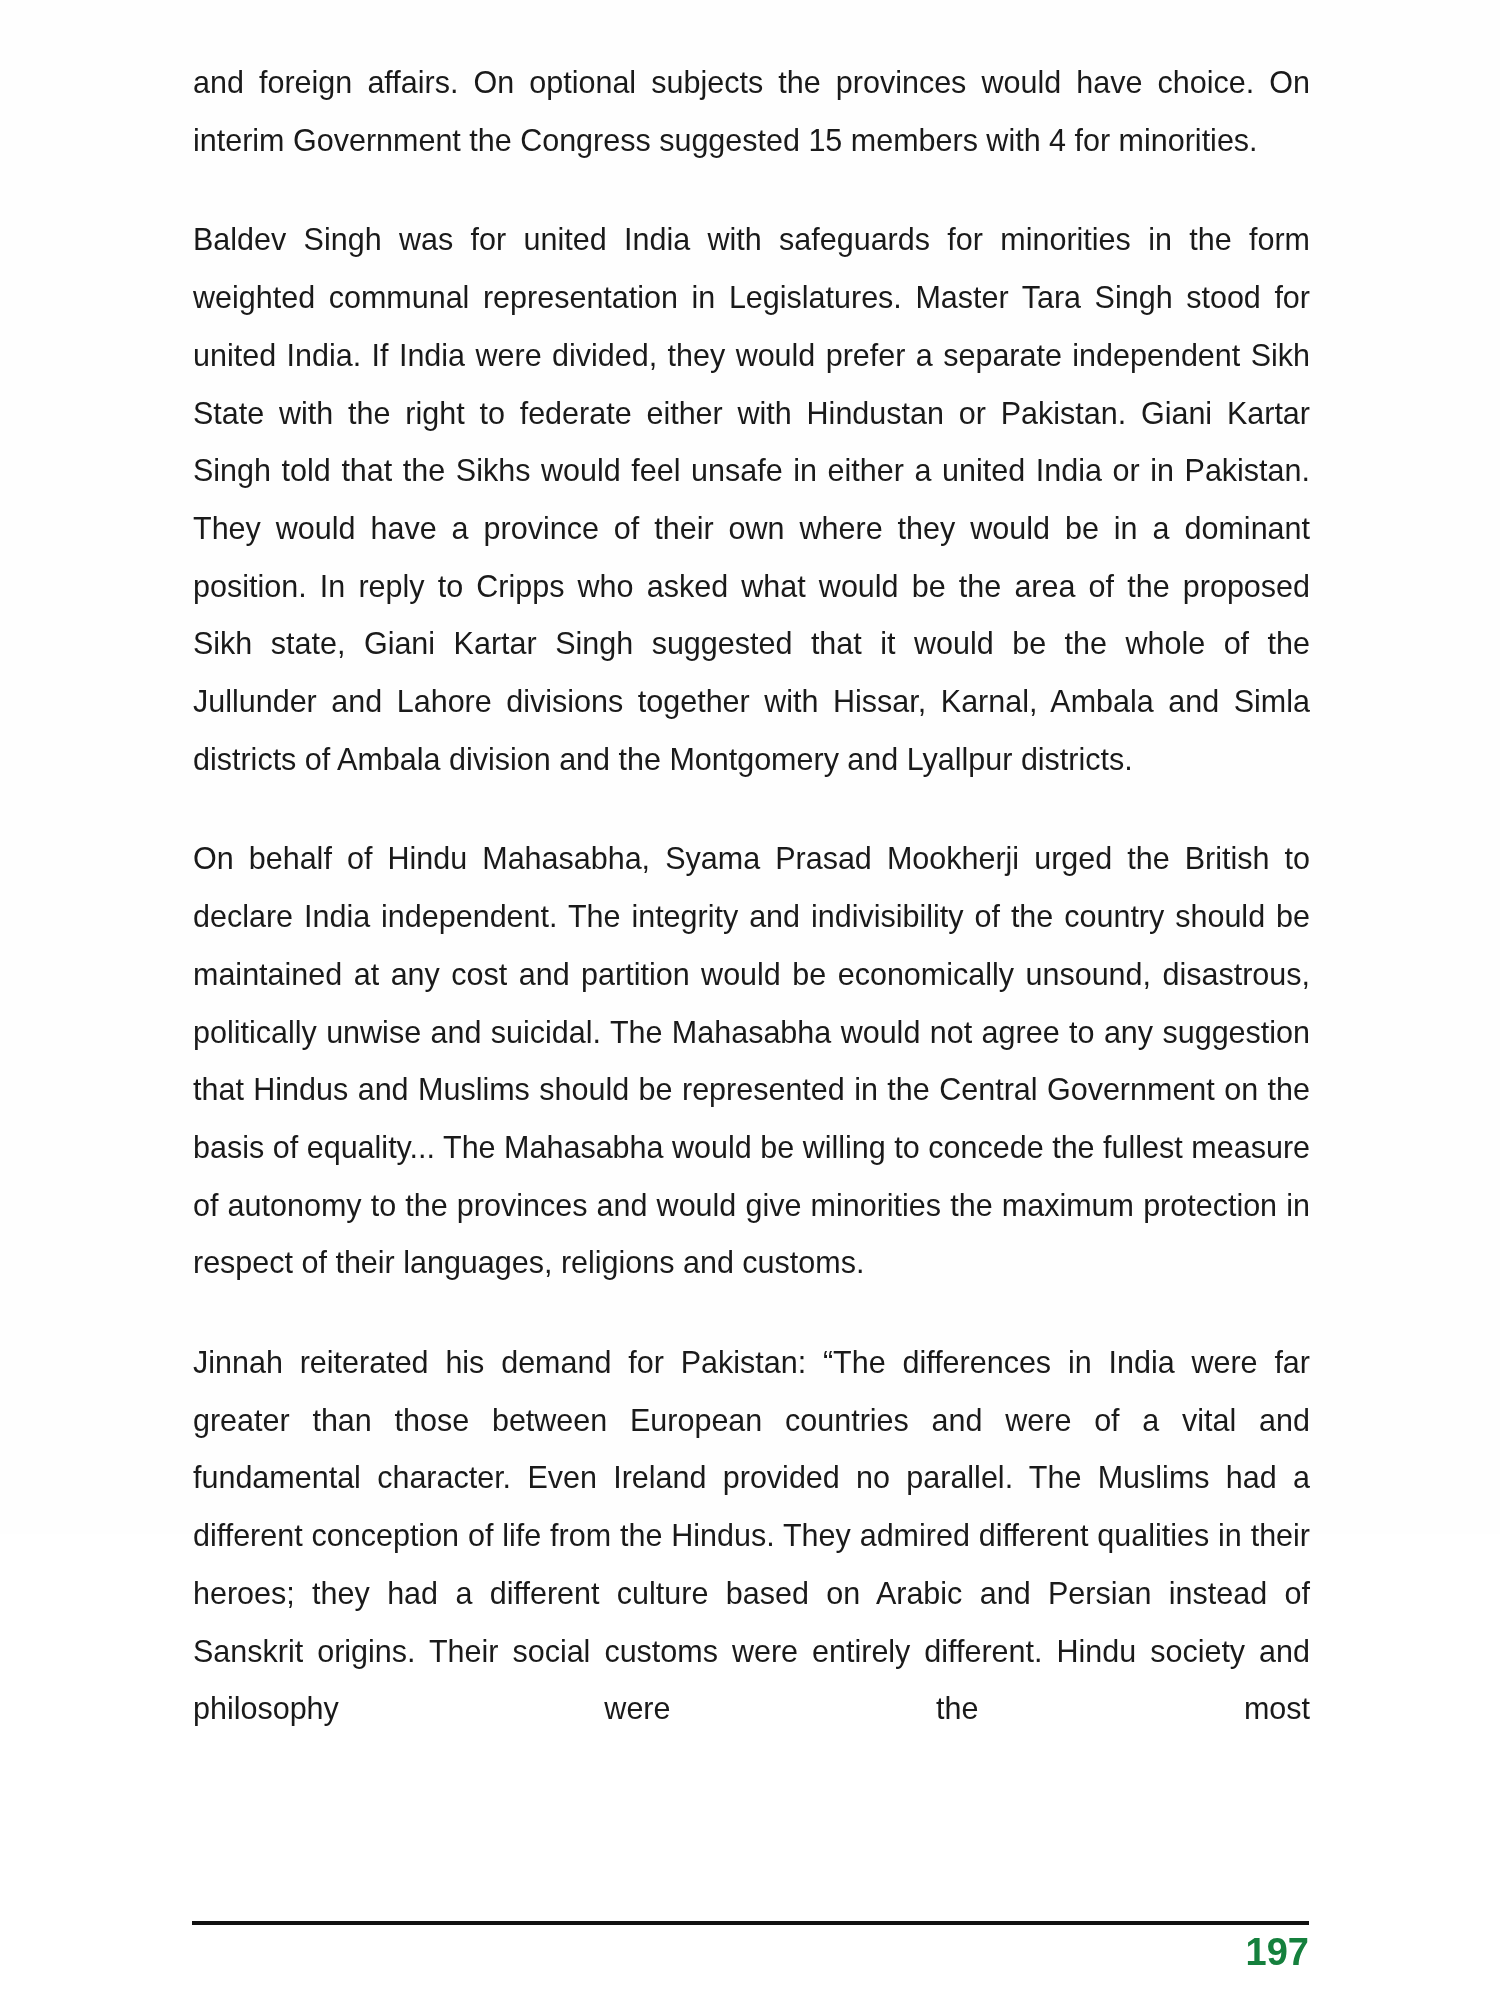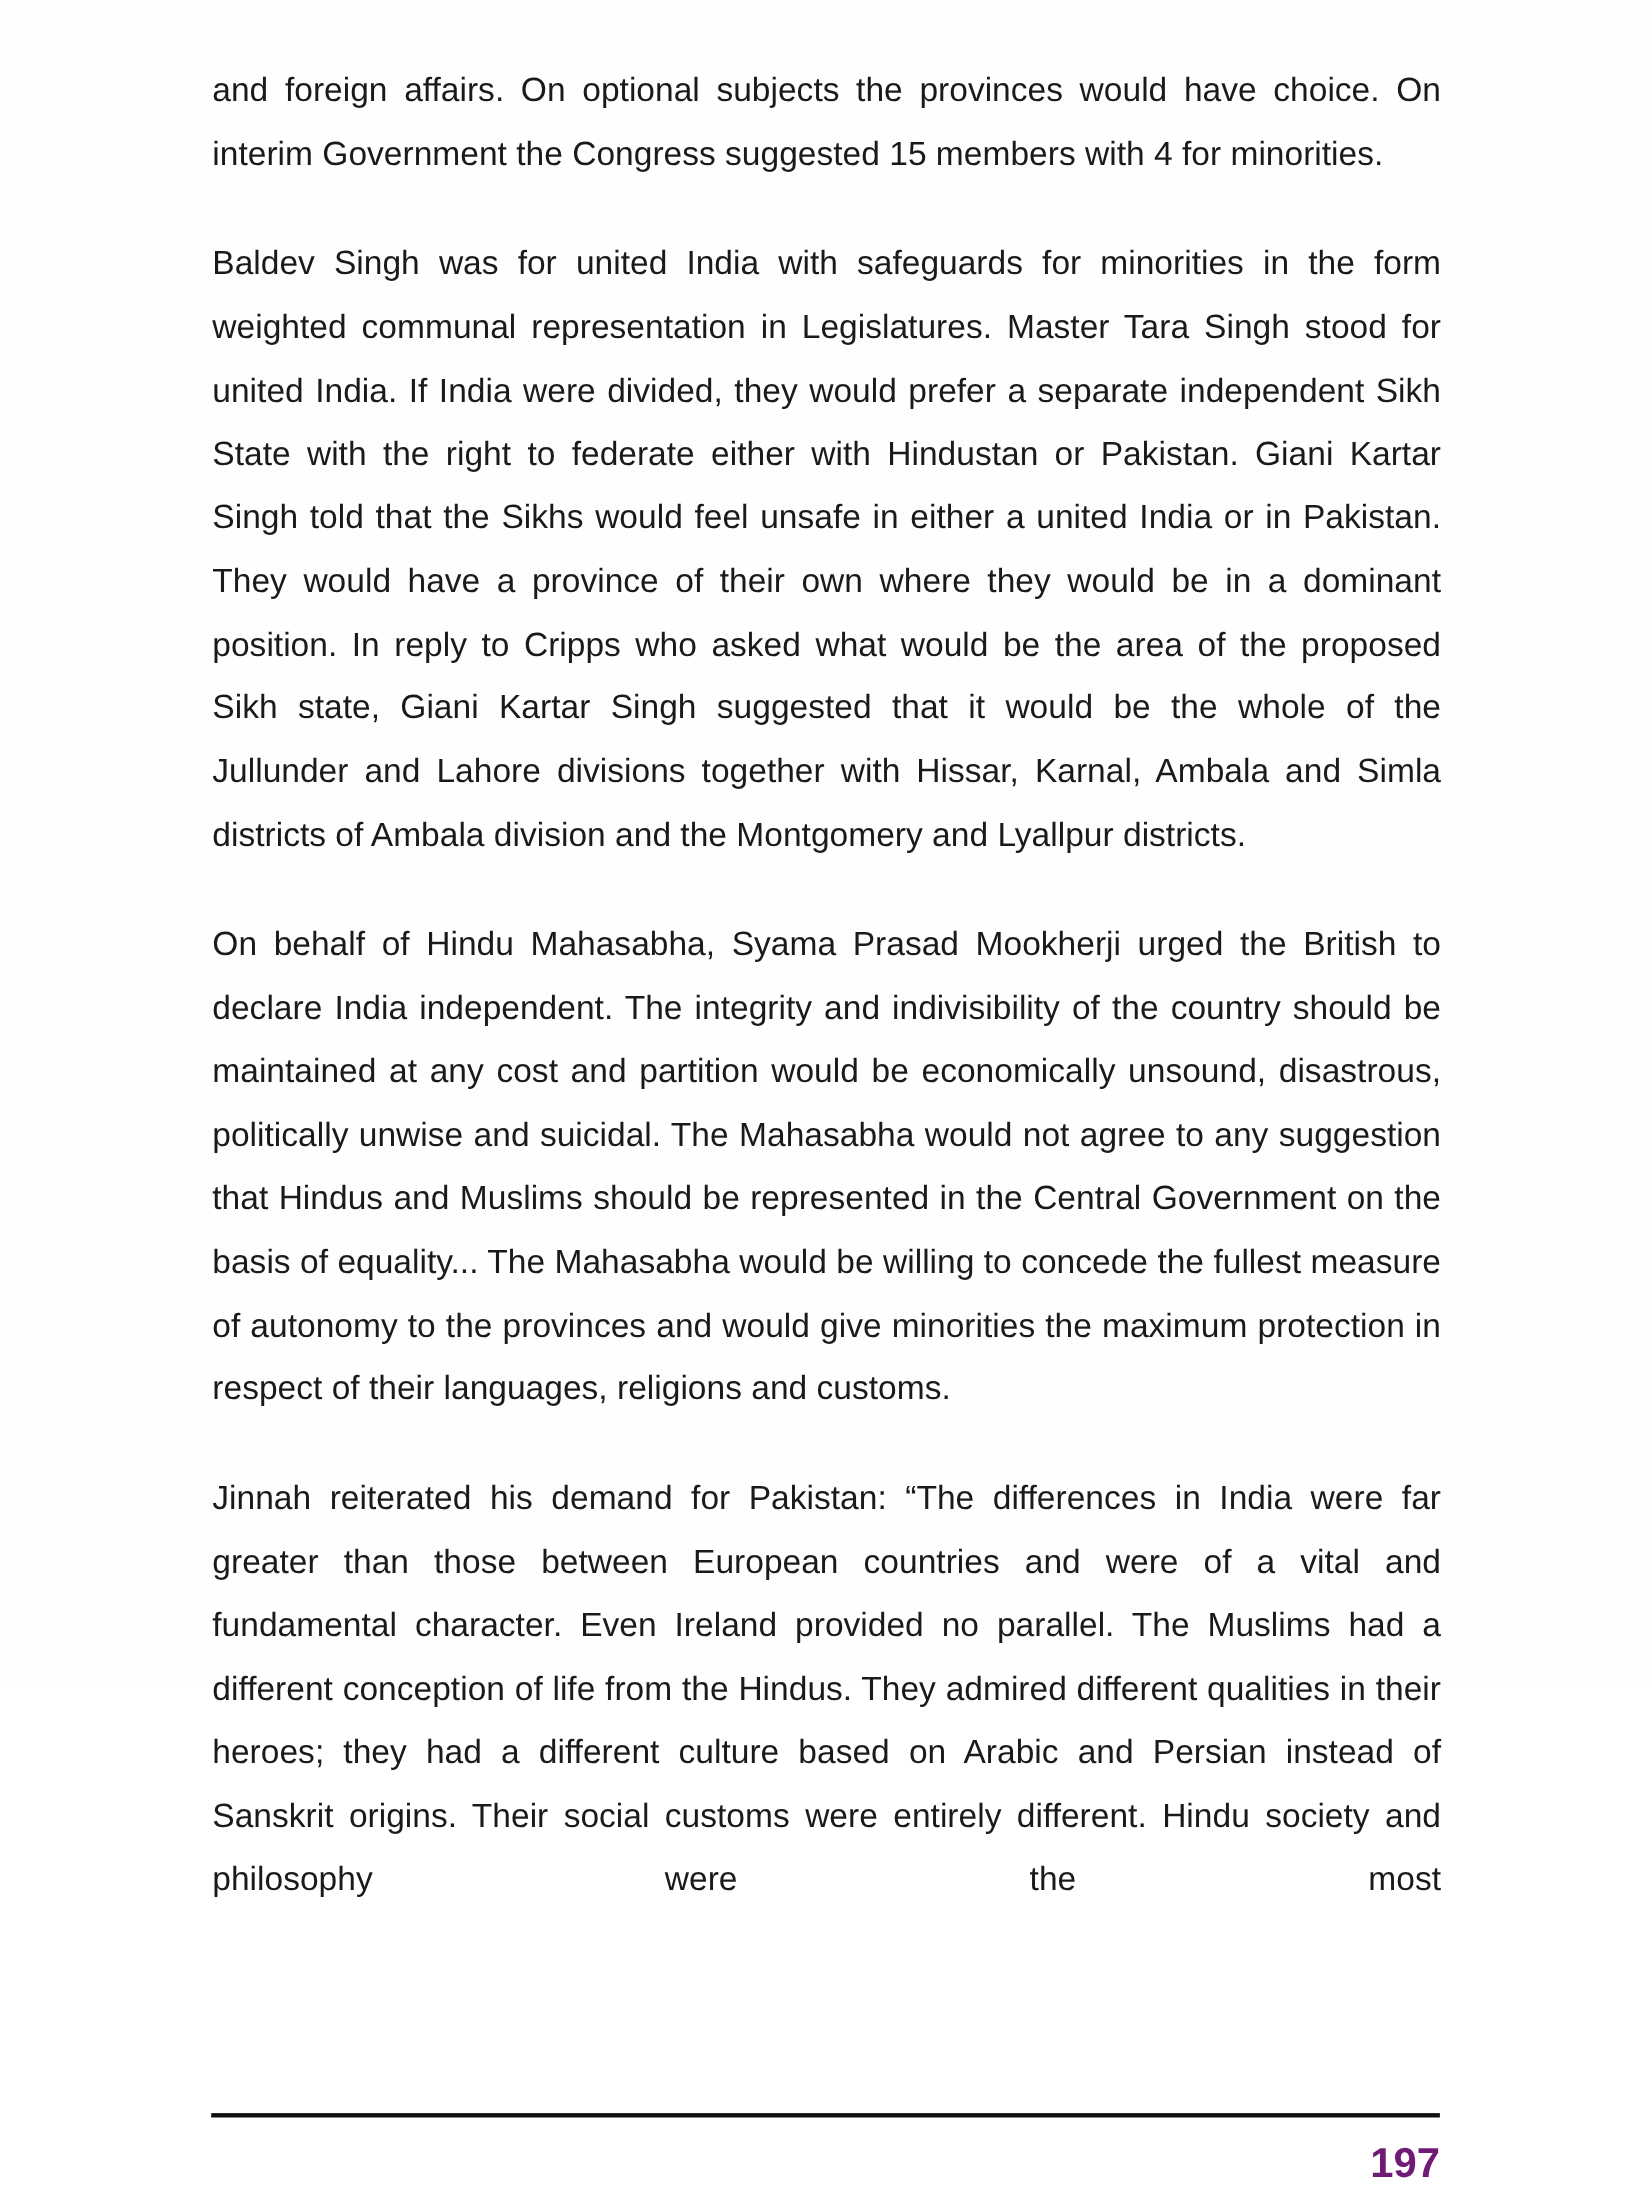--- a/index.html
+++ b/index.html
@@ -9,21 +9,21 @@
     position: absolute; left: 193px; top: 54px; width: 1117px;
     font-family: "Liberation Sans", sans-serif;
     font-size: 30.5px; line-height: 57.7px; color: #1a1a1a;
   }
   .para { margin: 0 0 42px 0; text-align: justify; text-align-last: left; }
   .para.full-last { text-align-last: justify; }
   .rule { position: absolute; left: 192px; top: 1921px; width: 1117px; height: 4px; background: #111; }
   .page-number {
     position: absolute; right: 191px; top: 1930px;
     font-family: "Liberation Sans", sans-serif; font-weight: bold;
-    font-size: 38px; color: #701a75; line-height: 44px; margin-top: 15px;
+    font-size: 38px; color: #15803d; line-height: 44px;
   }
 </style>
 </head>
 <body>
 
 <div class="page">
   <div class="text-block">
     <p class="para">and foreign affairs. On  optional subjects the provinces would have choice. On interim Government the Congress suggested 15 members with 4 for minorities.</p>
     <p class="para">Baldev Singh was for united India with safeguards for minorities in the form weighted communal representation in Legislatures. Master Tara Singh stood for united India. If India were divided, they would prefer a separate independent Sikh State with the right to federate either with Hindustan or Pakistan. Giani Kartar Singh told that the Sikhs would feel unsafe in either a united India or in Pakistan. They would have a province of their own where they would be in a dominant position. In reply to Cripps who asked what would be the area of the proposed Sikh state, Giani Kartar Singh suggested that it would be the whole of the Jullunder and Lahore divisions together with Hissar, Karnal, Ambala and Simla districts of Ambala division and the Montgomery and Lyallpur districts.</p>
     <p class="para">On behalf of Hindu Mahasabha, Syama Prasad Mookherji urged the British to declare India independent. The integrity and indivisibility of the country should be maintained at any cost and partition would be economically unsound, disastrous, politically unwise and suicidal. The Mahasabha would not agree to any suggestion that Hindus and Muslims should be represented in the Central Government on the basis of equality... The Mahasabha would be willing to concede the fullest measure of autonomy to the provinces and would give minorities the maximum protection in respect of their languages, religions and customs.</p>

